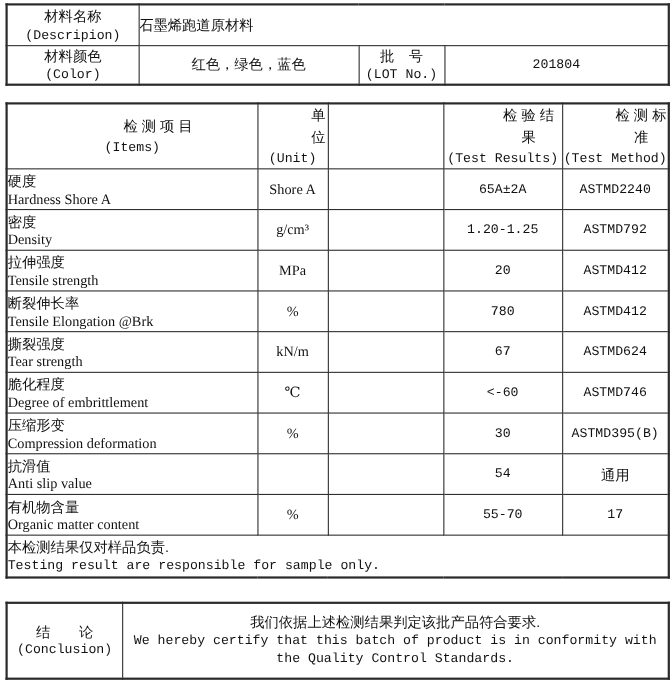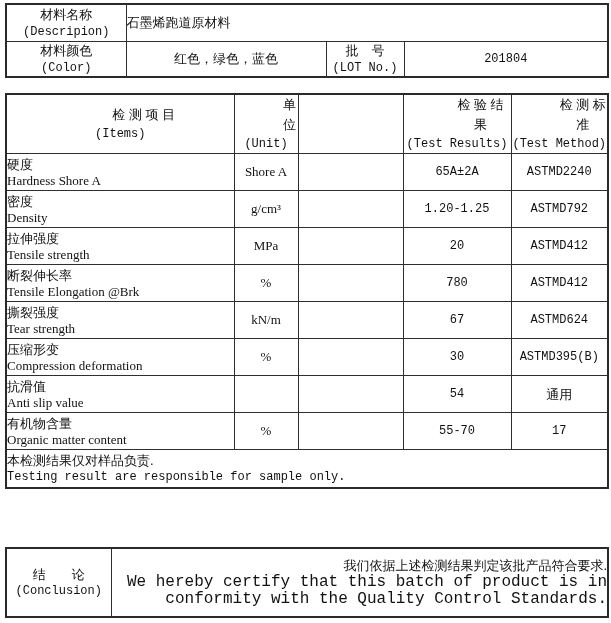--- a/index.html
+++ b/index.html
@@ -27,22 +27,22 @@
   .zh{font-size:13px;line-height:17px;}
   .mono{font-family:"Liberation Mono","DejaVu Sans Mono",monospace;font-size:12px;line-height:16px;}
   .serif{font-family:"Liberation Serif","DejaVu Serif",serif;font-size:13px;line-height:16px;}
   .ctr{text-align:center;}
 
   .lbl-cell{text-align:center;}
   .name-val{vertical-align:top;text-align:left;padding:3px 7px;}
   .item-cell{text-align:left;padding:1px 5px;}
   .note-cell{text-align:left;padding:2px 6px;vertical-align:middle;}
   .concl-label{text-align:center;}
-  .concl-body{vertical-align:top;text-align:right;padding:3px 8px;margin-left:28px;}
-  .concl-body .mono{font-size:16px;line-height:17px;}
+  .concl-body{vertical-align:top;text-align:center;padding:3px 8px;margin-left:28px;}
+  .concl-body .mono{font-size:12px;line-height:17px;}
   .head td .zh{line-height:20px;padding-left:47px;}
   .head td .mono{line-height:18px;}
   .lbl-cell .zh{line-height:18px;}
   .lbl-cell .mono{line-height:16px;}
 </style>
 </head>
 <body>
 
 <table class="t t1">
   <colgroup>
@@ -158,20 +158,30 @@
       <div class="zh">撕裂强度</div>
       <div class="serif">Tear strength</div>
     </td>
     <td class="ctr serif">kN/m</td>
     <td></td>
     <td class="ctr mono">67</td>
     <td class="ctr mono">ASTMD624</td>
   </tr>
 
 
+  <tr class="drow">
+    <td class="item-cell">
+      <div class="zh">脆化程度</div>
+      <div class="serif">Degree of embrittlement</div>
+    </td>
+    <td class="ctr serif">℃</td>
+    <td></td>
+    <td class="ctr mono">&lt;-60</td>
+    <td class="ctr mono">ASTMD746</td>
+  </tr>
 
   <tr class="drow">
     <td class="item-cell">
       <div class="zh">压缩形变</div>
       <div class="serif">Compression deformation</div>
     </td>
     <td class="ctr serif">%</td>
     <td></td>
     <td class="ctr mono">30</td>
     <td class="ctr mono">ASTMD395(B)</td>

